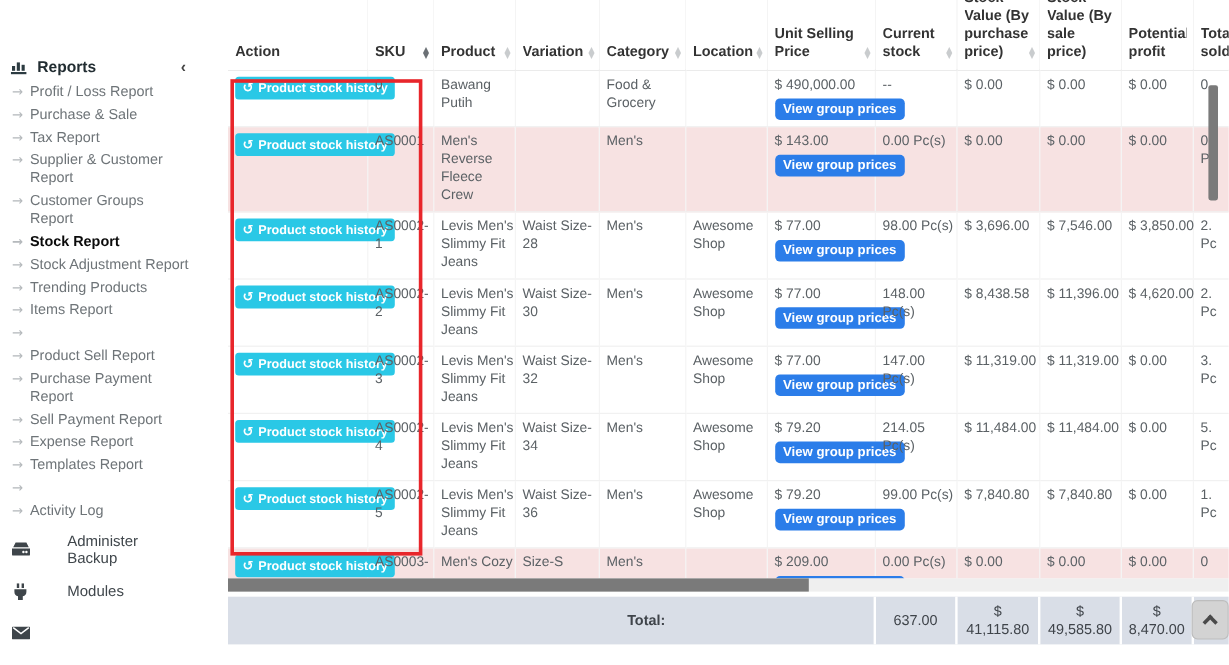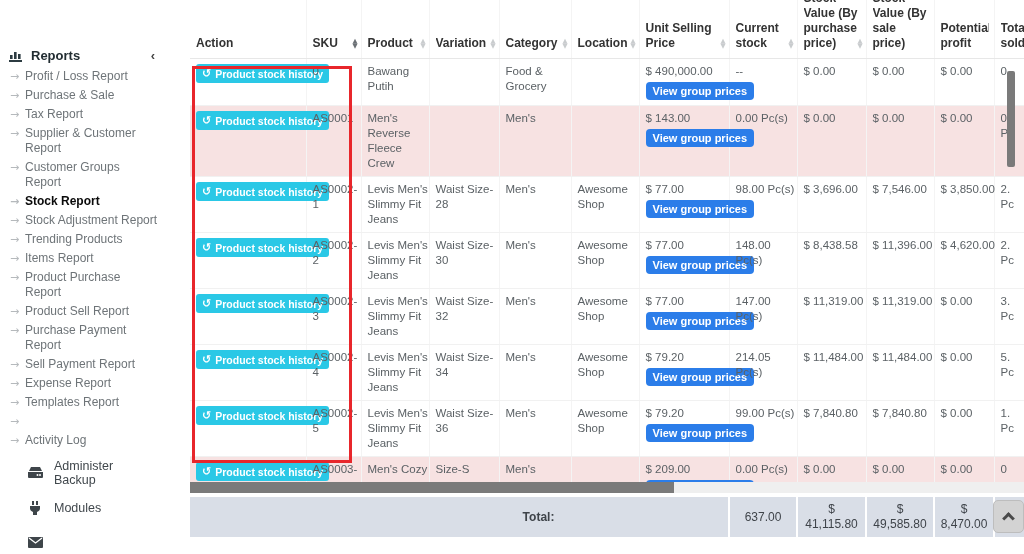--- a/index.html
+++ b/index.html
@@ -8,21 +8,21 @@
 
   
   .sidebar { position:absolute; left:0; top:0; width:163px; height:498px; background:#fff; z-index:3;margin-top:42px; }
   .sb-head { display:flex; align-items:center; padding:6px 8px 4px 9px; font-size:13px; font-weight:bold; color:#222d32; }
   .sb-head .bars { margin-right:8px; }
   .sb-head .chev { margin-left:auto; color:#444; font-size:13px; font-weight:bold; }
   .sb-item { display:flex; align-items:flex-start; padding:2px 4px 2px 10px; font-size:12px; line-height:15px; color:#6e7478; cursor:pointer; }
   .sb-item .arr { color:#b5b9bc; width:15px; flex:none; font-size:11px; font-family:"DejaVu Sans",sans-serif; }
   .sb-item.active { font-weight:bold; color:#0a0a0a; }
   .sb-menu { margin-top:5px; }
-  .sb-mitem { display:flex; align-items:center; height:35px; padding:0 28px; font-size:12.5px; color:#40474c; cursor:pointer; }
+  .sb-mitem { display:flex; align-items:center; height:35px; padding:0 10px; font-size:12.5px; color:#40474c; cursor:pointer;gap:20px; }
   .sb-mitem .mic { width:17px; margin-right:9px; flex:none; display:flex; align-items:center; color:#3e454a; }
   .sb-mitem .chev { margin-left:auto; color:#444; font-size:13px; font-weight:bold; }
 
   
   .content { position:absolute; left:163px; top:0; width:861px; height:554px; background:#fff; }
   .tviewport { position:absolute; left:27px; top:0; width:834px; height:482px; overflow:hidden; }
   table { border-collapse:collapse; table-layout:fixed; width:872px; }
   thead th { vertical-align:bottom; text-align:left; font-size:12px; font-weight:bold; color:#333;
     padding:0 5px 0 6px; border-bottom:1px solid #e7e7e7; position:relative; background:#fff; }
   .hw { height:58px; display:flex; flex-direction:column; justify-content:flex-end; overflow:hidden;
@@ -117,21 +117,20 @@
   <div class="sb-item">
       <span class="arr">→</span>
       <span>Trending Products</span>
     </div>
   <div class="sb-item">
       <span class="arr">→</span>
       <span>Items Report</span>
     </div>
   <div class="sb-item">
       <span class="arr">→</span>
-      <span>Product Purchase Report</span>
     </div>
   <div class="sb-item">
       <span class="arr">→</span>
       <span>Product Sell Report</span>
     </div>
   <div class="sb-item">
       <span class="arr">→</span>
       <span>Purchase Payment Report</span>
     </div>
   <div class="sb-item">

